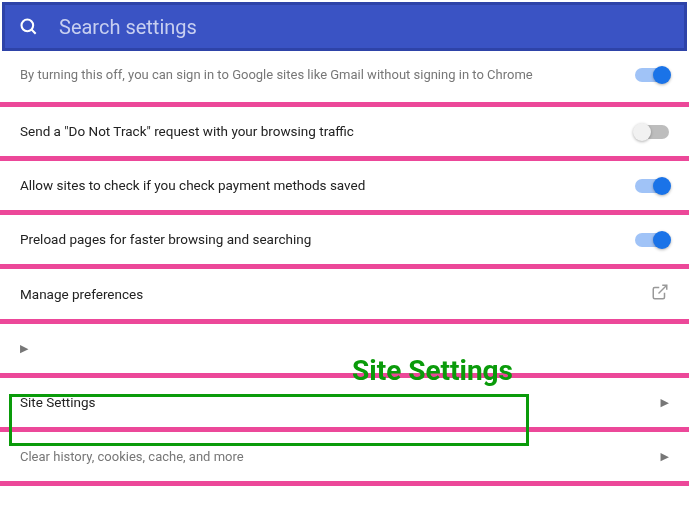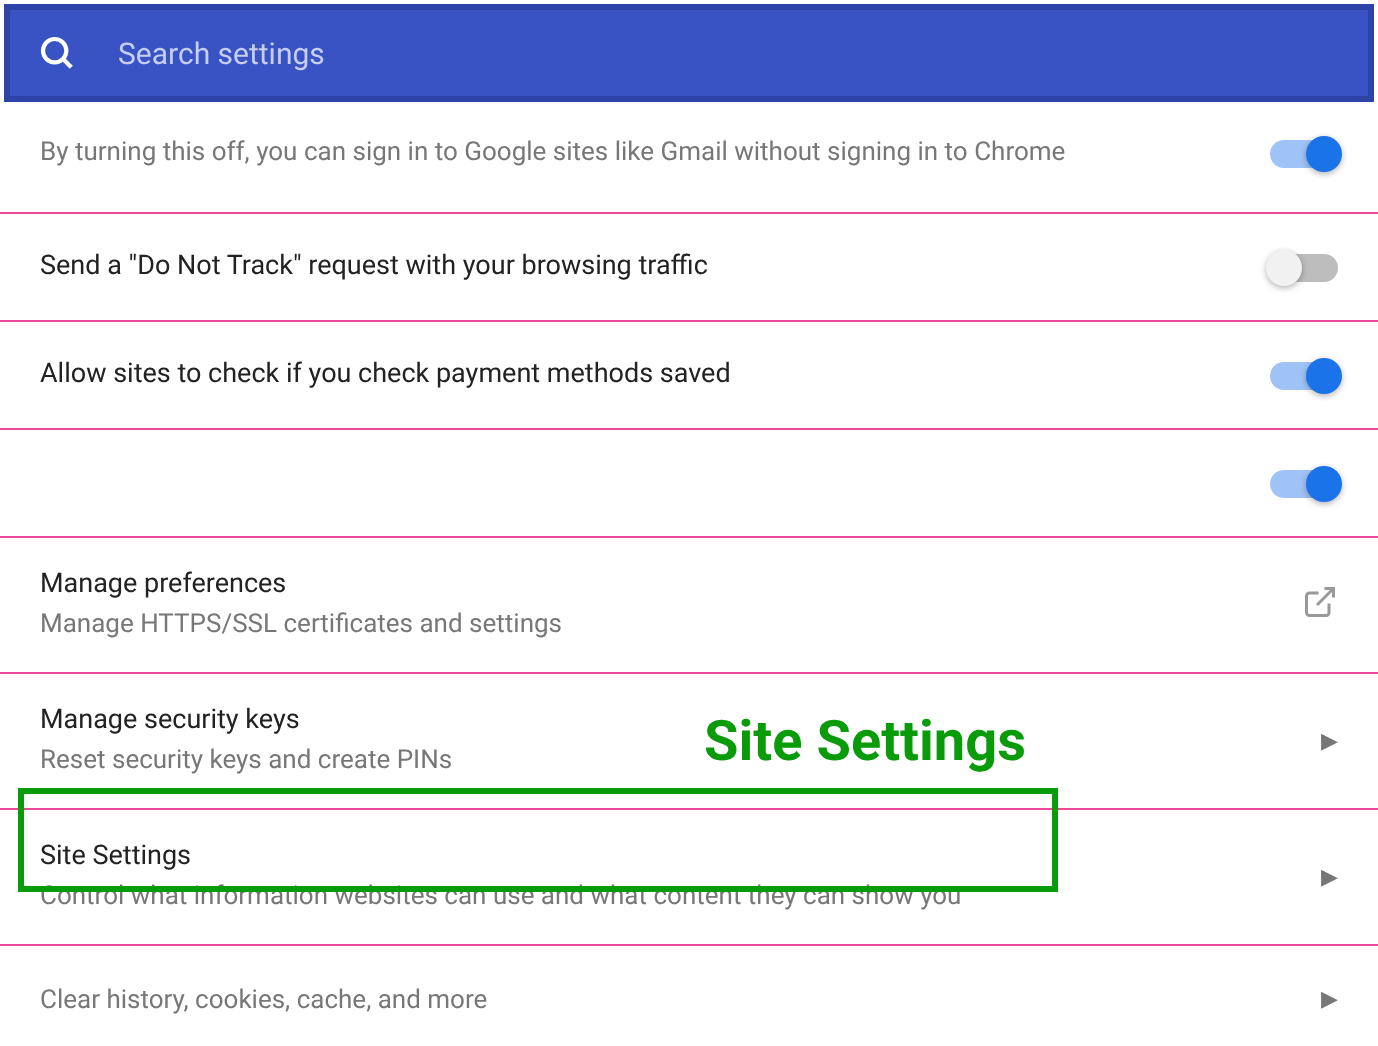--- a/index.html
+++ b/index.html
@@ -27,35 +27,35 @@
     .search-icon-wrap {
       display: flex;
       align-items: center;
       margin-right: 20px;
     }
     .search-input {
       background: transparent;
       border: none;
       outline: none;
       color: #c7cff0;
-      font-size: 15px;
+      font-size: 20px;
       width: 100%;
     }
     .search-input::placeholder {
       color: #c7cff0;
     }
     .settings-list {
       background: #fff;
     }
     .setting-row {
       display: flex;
       align-items: center;
       justify-content: space-between;
       padding: 14px 20px;
-      border-bottom: 1px solid #ec4899;
+      border-bottom: 5px solid #ec4899;
       min-height: 54px;
     }
     .setting-text {
       flex: 1;
       padding-right: 30px;
     }
     .setting-title {
       font-size: 13.5px;
       color: #222;
       line-height: 1.4;
@@ -166,58 +166,53 @@
     </div>
     <div class="setting-control">
       <div class="toggle toggle-on">
         <div class="toggle-knob"></div>
       </div>
     </div>
   </div>
 
   <div class="setting-row">
     <div class="setting-text">
+      <div class="setting-title">Preload pages for faster browsing and searching</div>
     </div>
     <div class="setting-control">
       <div class="toggle toggle-on">
         <div class="toggle-knob"></div>
       </div>
     </div>
   </div>
 
   <div class="setting-row">
     <div class="setting-text">
       <div class="setting-title">Manage preferences</div>
-      <div class="setting-desc">Manage HTTPS/SSL certificates and settings</div>
     </div>
     <div class="setting-control">
       <span class="external-icon">
         <svg width="18" height="18" viewBox="0 0 24 24" fill="none" stroke="#999" stroke-width="2">
           <path d="M18 13v6a2 2 0 0 1-2 2H5a2 2 0 0 1-2-2V8a2 2 0 0 1 2-2h6"></path>
           <polyline points="15 3 21 3 21 9"></polyline>
           <line x1="10" y1="14" x2="21" y2="3"></line>
         </svg>
       </span>
     </div>
   </div>
 
   <div class="setting-row">
-    <div class="setting-text">
-      <div class="setting-title">Manage security keys</div>
-      <div class="setting-desc">Reset security keys and create PINs</div>
-    </div>
     <div class="setting-control">
       <span class="chevron">▶</span>
     </div>
   </div>
 
   <div class="setting-row">
     <div class="setting-text">
       <div class="setting-title">Site Settings</div>
-      <div class="setting-desc">Control what information websites can use and what content they can show you</div>
     </div>
     <div class="setting-control">
       <span class="chevron">▶</span>
     </div>
   </div>
 
   <div class="setting-row">
     <div class="setting-text">
       <div class="setting-desc">Clear history, cookies, cache, and more</div>
     </div>

